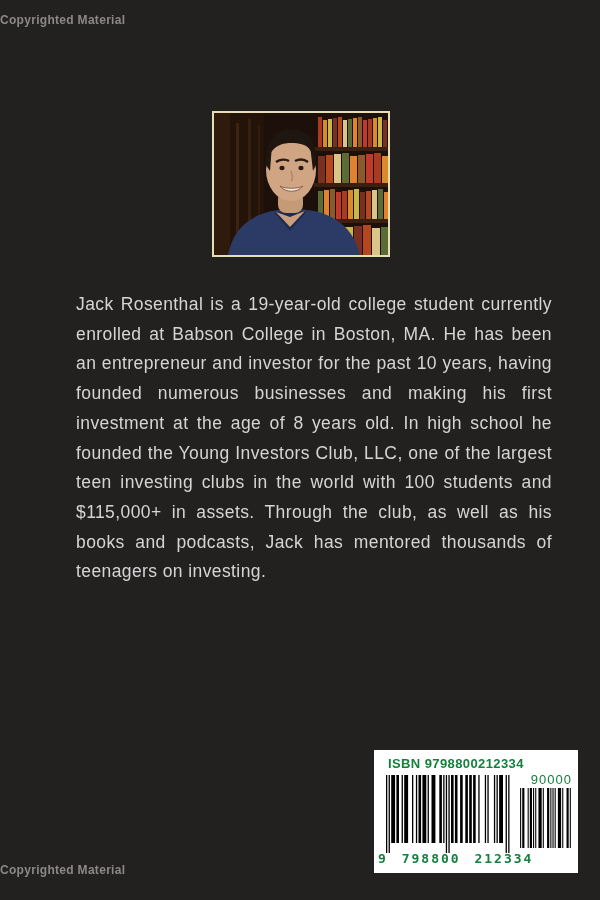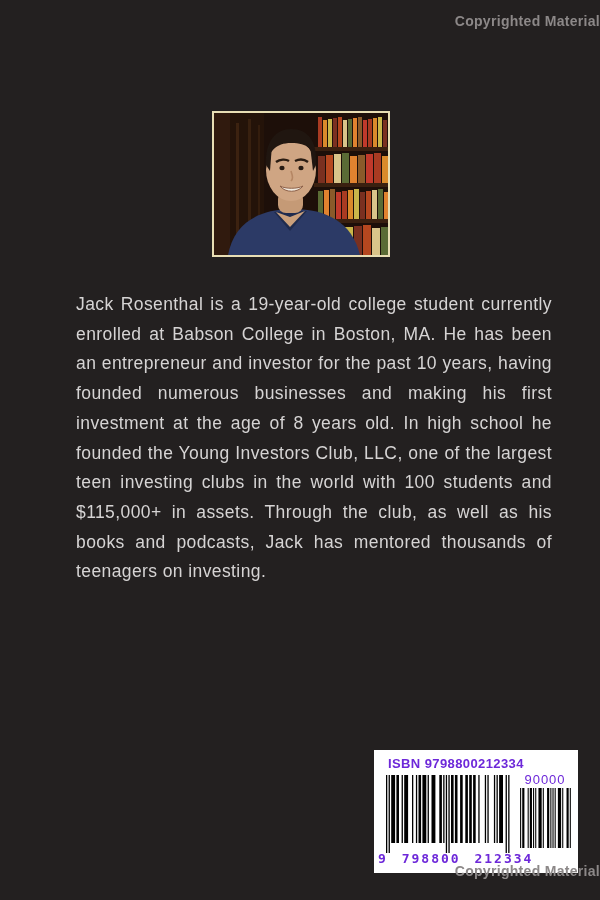--- a/index.html
+++ b/index.html
@@ -8,23 +8,23 @@
     background:#444;
     display:flex; justify-content:center;
   }
   .page {
     position:relative;
     width:600px; height:900px;
     background:#232020;
     overflow:hidden;
   }
   .copyright-band {
-    position:absolute; left:0; right:0;
-    text-align:right;
-    font-size:14px; font-weight:bold;
+    position:absolute; left:0; right:12px;
+    text-align:left;
+    font-size:12px; font-weight:bold;
     letter-spacing:0.3px;
     color:#8c8888;
   }
   .copyright-band.top { top:13px; }
   .copyright-band.bottom { top:863px; }
 
   .photo-frame {
     position:absolute;
     left:212px; top:111px;
     width:174px; height:142px;
@@ -43,21 +43,21 @@
     line-height:29.7px;
     letter-spacing:0.4px;
     text-align:justify;
   }
 
   .barcode-box {
     position:absolute;
     left:374px; top:750px;
     width:204px; height:123px;
     background:#ffffff;
-    color:#6d28d9;
+    color:#15803d;
   }
   .isbn-label {
     position:absolute; left:14px; top:6px;
     font-size:13px; font-weight:600;
     letter-spacing:0.4px;
     white-space:nowrap;
   }
   .main-barcode { position:absolute; left:12px; top:25px; }
   .main-barcode rect, .addon-barcode rect { fill:#000; }
   .barcode-digits {
@@ -65,21 +65,21 @@
     width:140px;
     font-family:"DejaVu Sans Mono", monospace;
     font-size:13px;
     letter-spacing:2px;
     word-spacing:4px;
     white-space:nowrap;
     font-weight:bold;
   }
   .addon-wrap {
     position:absolute; left:144px; top:22px; width:54px;
-    text-align:center;
+    text-align:right;
   }
   .price-code {
     font-size:13px;
     letter-spacing:1px;
     margin-bottom:1px;
   }
   .addon-barcode { display:block; margin:0 auto; }
 </style>
 </head>
 <body>

